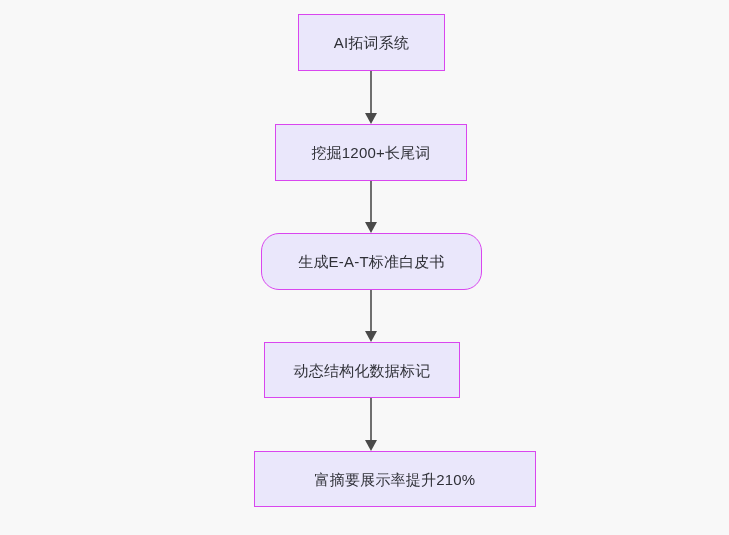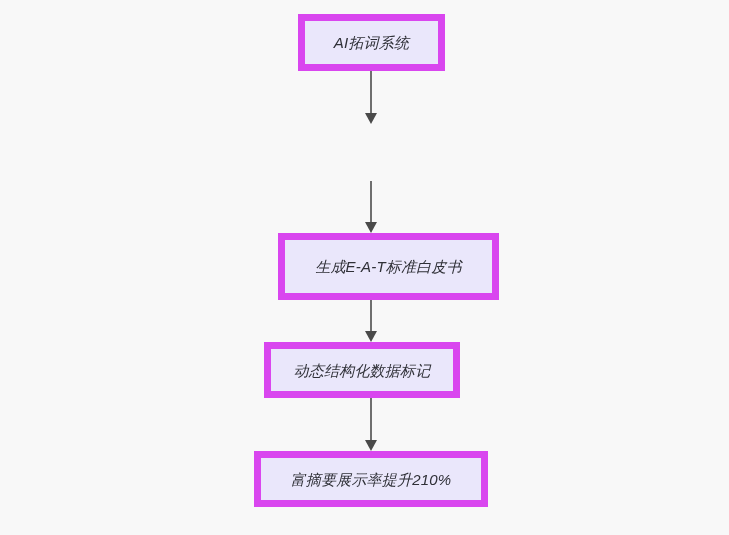--- a/index.html
+++ b/index.html
@@ -17,30 +17,29 @@
   #flowchart-canvas {
     position: relative;
     width: 729px;
     height: 535px;
   }
 
   .node {
     position: absolute;
     box-sizing: border-box;
     background: #eae7fb;
-    border: 7px solid #d946ef;
+    border: 1px solid #d946ef;
     display: flex;
     align-items: center;
     justify-content: center;
     color: #2f3037;
     font-size: 15px;
     line-height: 1;
     letter-spacing: 0.2px;
     white-space: nowrap;
-    font-style: italic;
   }
 
   .node-label {
     display: block;
   }
 
   .edge {
     position: absolute;
     overflow: visible;
   }
@@ -78,26 +77,29 @@
 
   <svg class="edge" style="left:355px; top:395px; width:32px; height:60px;" viewBox="0 0 32 60">
     <line class="edge-line" x1="16" y1="3" x2="16" y2="49"></line>
     <polygon class="edge-head" points="16,56 10,45 22,45"></polygon>
   </svg>
 
   <div class="node" style="left:298px; top:14px; width:147px; height:57px;">
     <span class="node-label">AI拓词系统</span>
   </div>
 
+  <div class="node" style="left:275px; top:124px; width:192px; height:57px;">
+    <span class="node-label">挖掘1200+长尾词</span>
+  </div>
 
-  <div class="node" style="left:278px; top:233px; width:221px; height:67px;">
+  <div class="node" style="left:261px; top:233px; width:221px; height:57px;border-radius:18px;">
     <span class="node-label">生成E-A-T标准白皮书</span>
   </div>
 
   <div class="node" style="left:264px; top:342px; width:196px; height:56px;">
     <span class="node-label">动态结构化数据标记</span>
   </div>
 
-  <div class="node" style="left:254px; top:451px; width:234px; height:56px;">
+  <div class="node" style="left:254px; top:451px; width:282px; height:56px;">
     <span class="node-label">富摘要展示率提升210%</span>
   </div>
 
 </div>
 
 </body></html>

